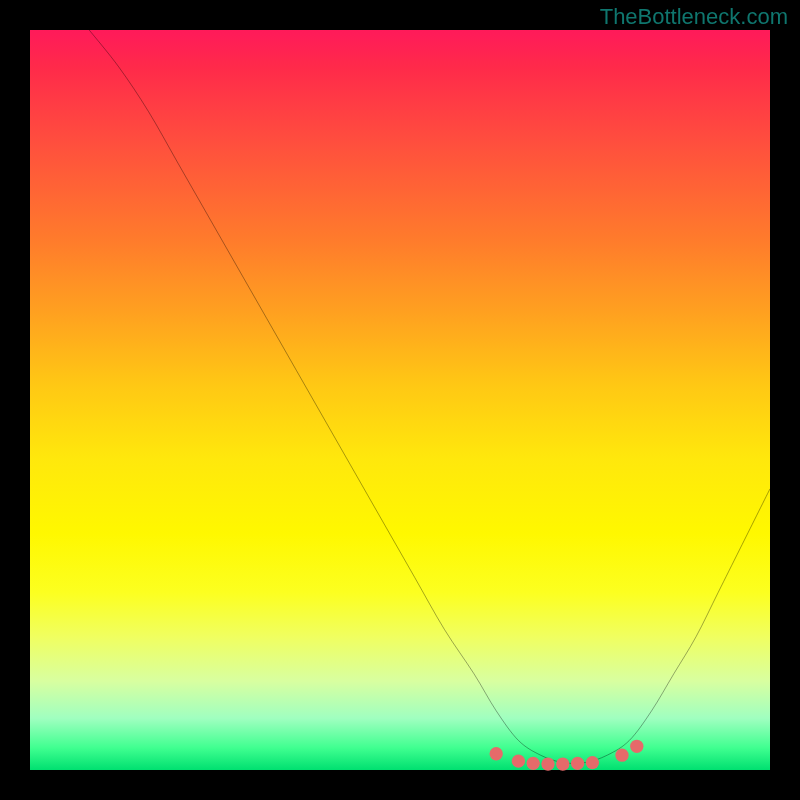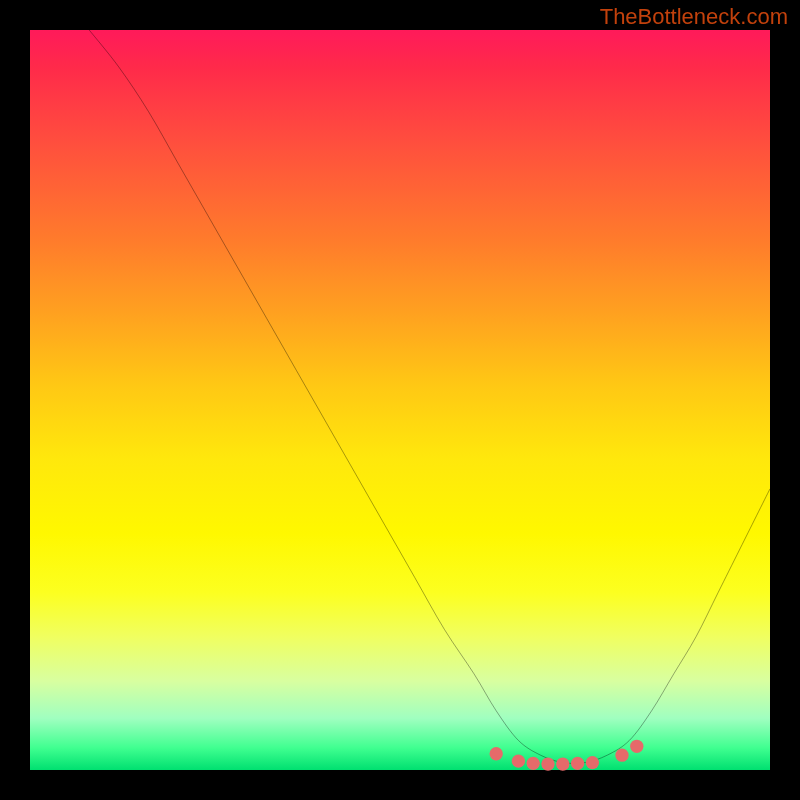--- a/index.html
+++ b/index.html
@@ -9,21 +9,21 @@
     height: 800px;
     background: #000;
     font-family: Arial, sans-serif;
     position: relative;
     overflow: hidden;
   }
   .watermark {
     position: absolute;
     top: 4px;
     right: 12px;
-    color: #c2410c;
+    color: #0f766e;
     font-size: 22px;
     font-weight: 500;
     z-index: 10;
   }
   .plot-area {
     position: absolute;
     left: 30px;
     top: 30px;
     width: 740px;
     height: 740px;

